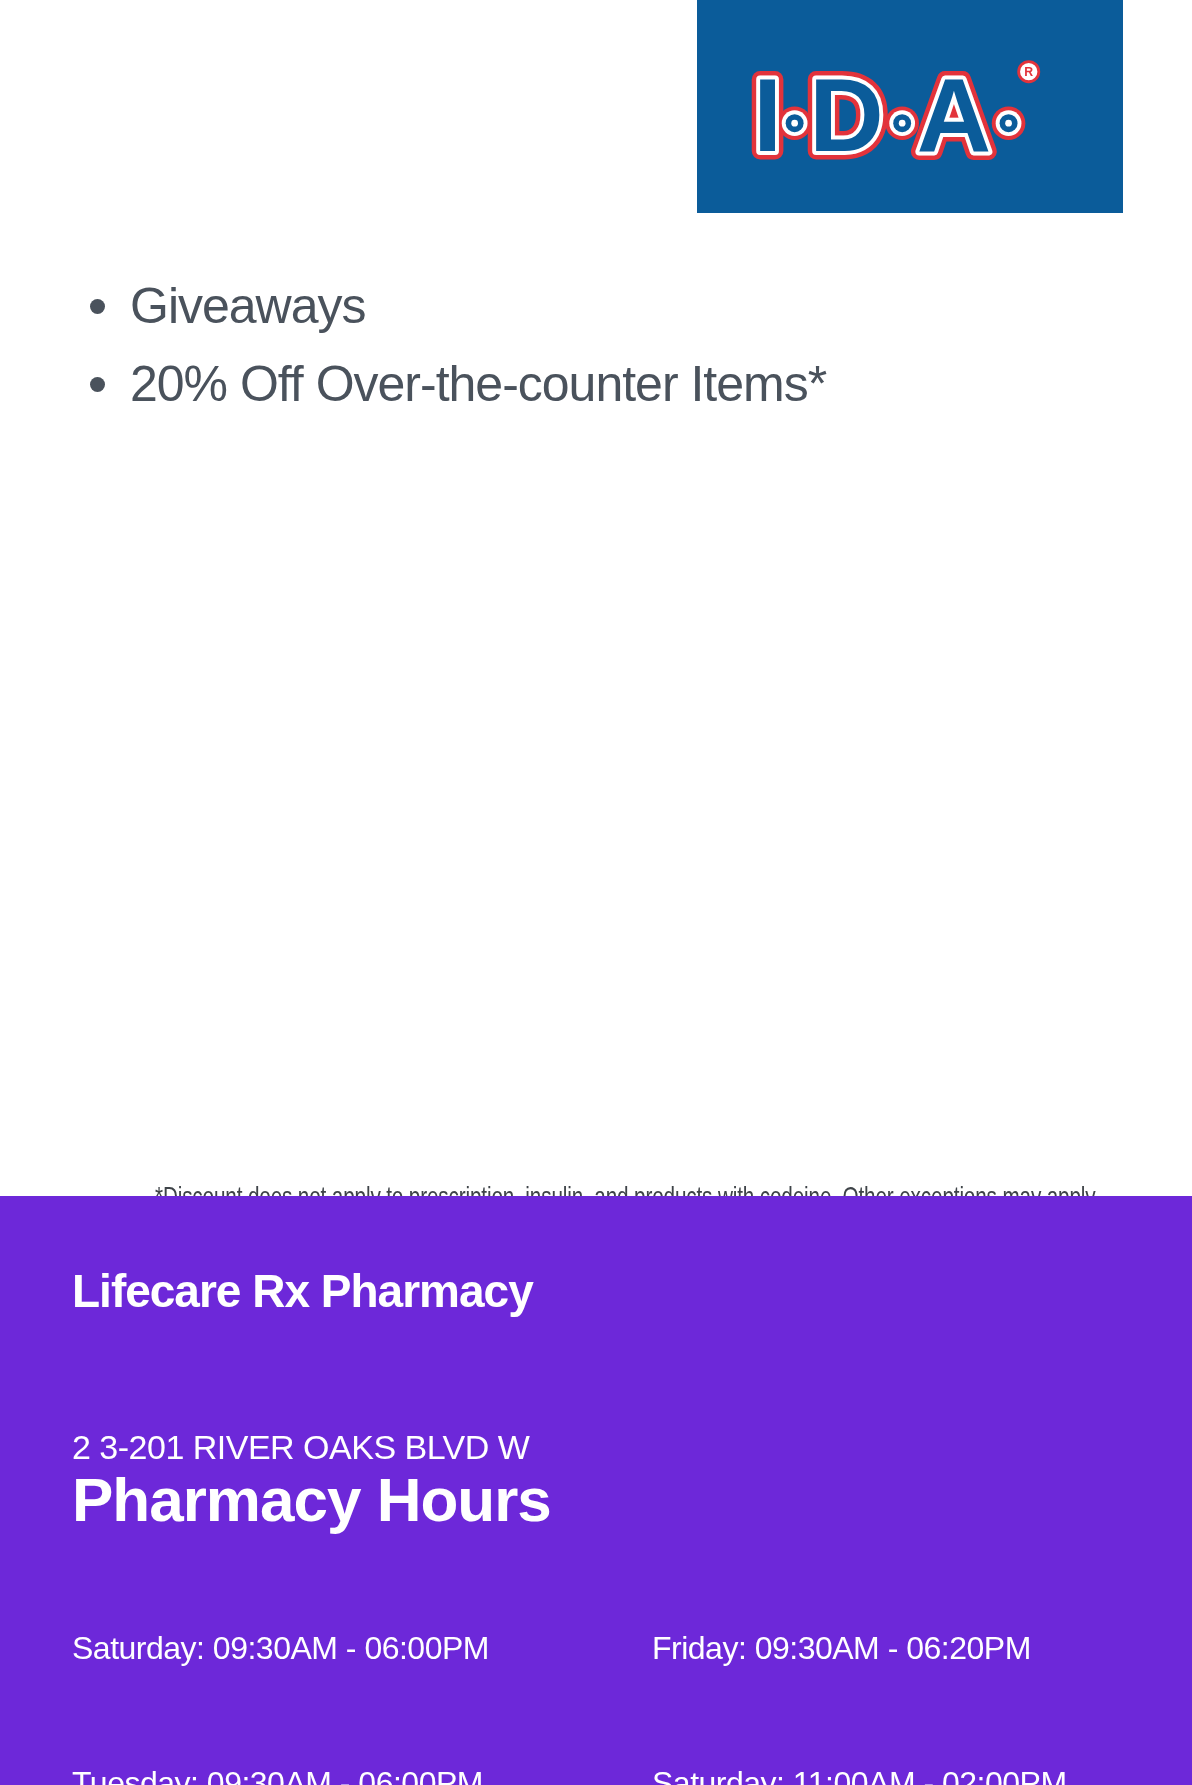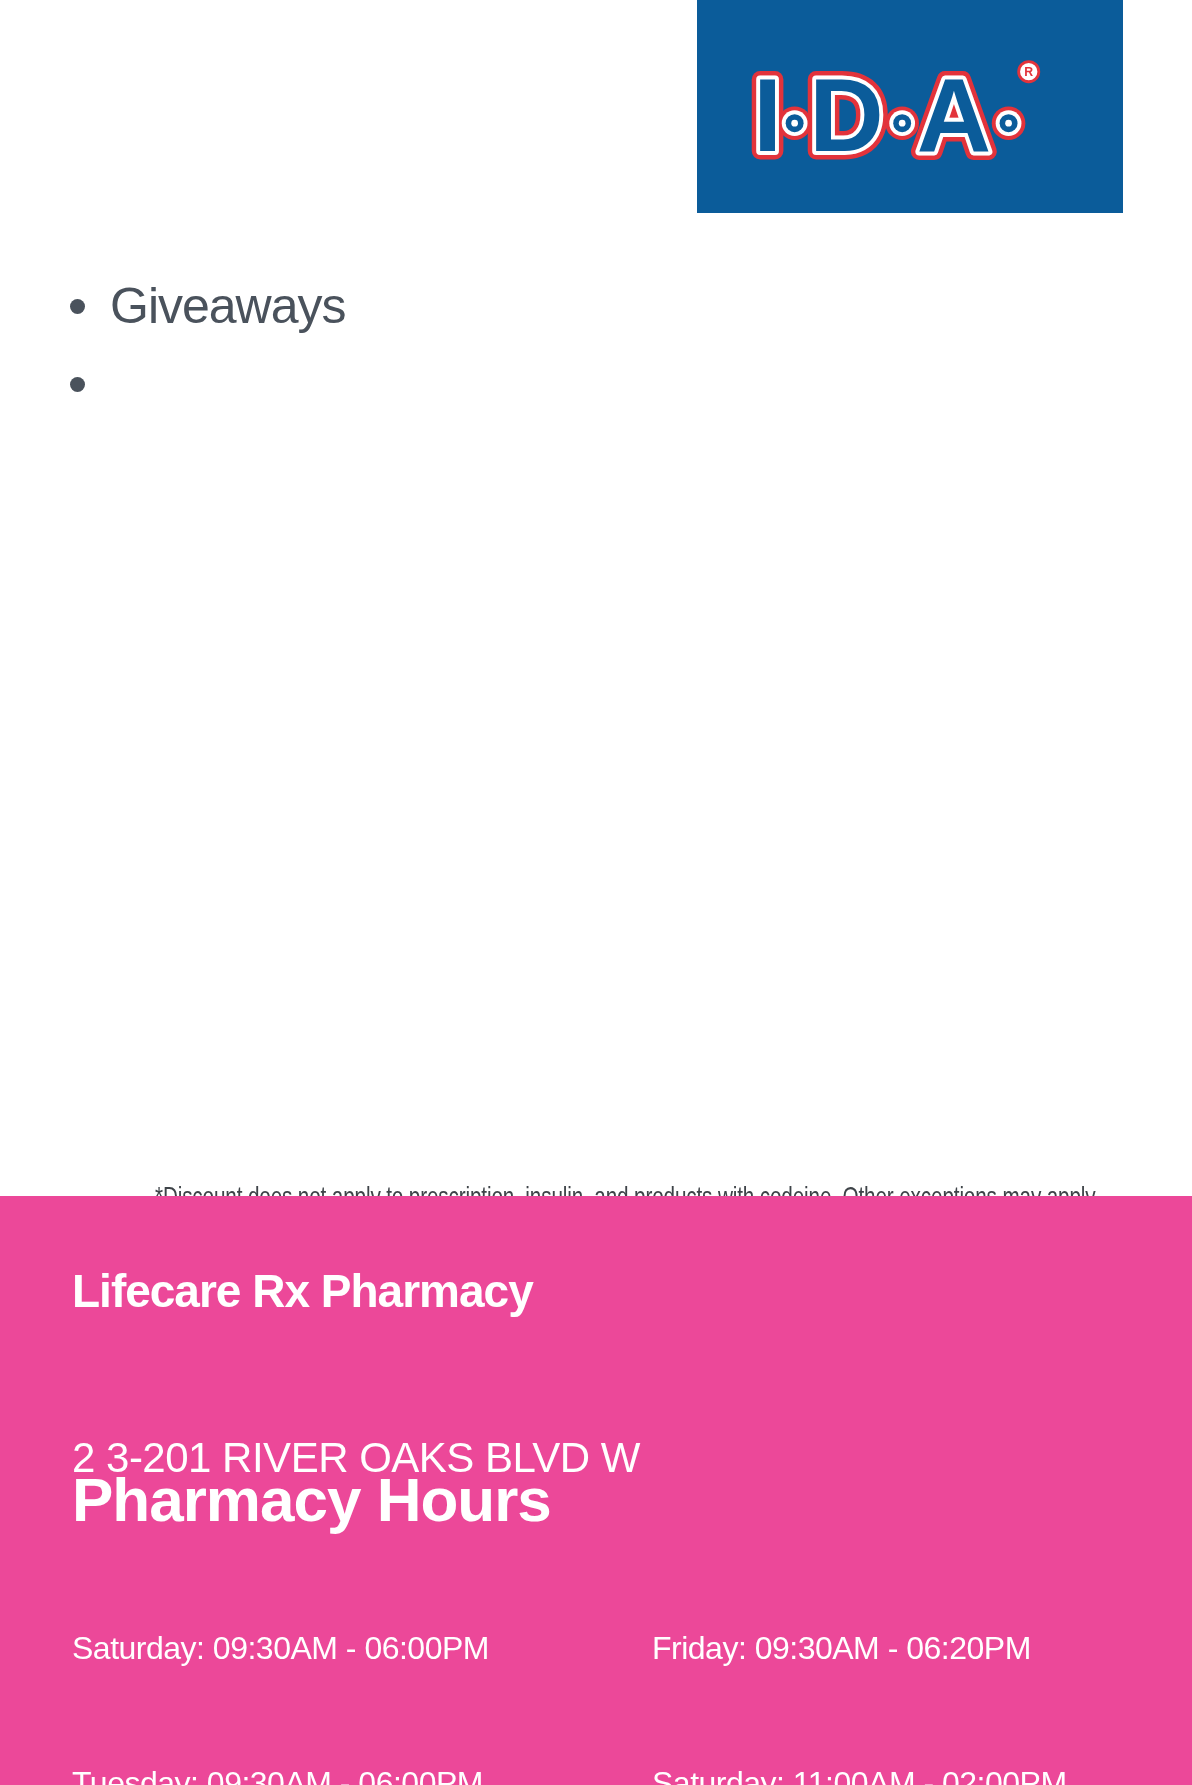--- a/index.html
+++ b/index.html
@@ -11,35 +11,35 @@
   
   .logo-box { position:absolute; left:697px; top:0; width:426px; height:213px; background:#0b5c9a; }
   .logo-svg { position:absolute; left:40px; top:56px; width:346px; height:112px; display:block; }
   .logo-letter { font-family:"Liberation Sans", sans-serif; font-weight:bold; font-size:92px; paint-order:stroke; }
   .lg-outer .logo-letter { stroke:#e2333b; stroke-width:15px; stroke-linejoin:round; fill:#ffffff; }
   .lg-mid   .logo-letter { stroke:#ffffff; stroke-width:7px;  stroke-linejoin:round; fill:#ffffff; }
   .lg-fill  .logo-letter { fill:#0b5c9a; }
   .reg-r { font-family:"Liberation Sans", sans-serif; font-weight:bold; font-size:11px; fill:#e2333b; }
 
   
-  .bullets { position:absolute; left:70px; top:267px; margin:0; padding:0; list-style:none;
+  .bullets { position:absolute; left:90px; top:267px; margin:0; padding:0; list-style:none;
              color:#4a525c; font-size:50px; letter-spacing:-1px; }
   .bullets li { display:flex; align-items:center; height:78px; white-space:pre; }
   .bullet-dot { width:15px; height:15px; border-radius:50%; background:#4a525c; margin-right:25px; flex:none; }
 
   
   .fine-print { position:absolute; left:0; top:1112px; width:1192px; text-align:center;
                 color:#3e4348; font-size:28px; line-height:34px; letter-spacing:-0.2px;
                 transform:scaleX(0.74); transform-origin:50% 0; white-space:pre; }
 
   
-  .footer { position:absolute; left:0; top:1196px; width:1192px; height:589px; background:#ec4899; color:#ffffff;text-decoration:underline; }
+  .footer { position:absolute; left:0; top:1196px; width:1192px; height:589px; background:#6d28d9; color:#ffffff;text-decoration:underline; }
   .pharmacy-name { position:absolute; left:72px; top:72px; font-size:46px; font-weight:bold;
                    line-height:46px; letter-spacing:-1px; white-space:pre; }
-  .address { position:absolute; left:72px; top:124px; font-size:42px; line-height:55px;
+  .address { position:absolute; left:72px; top:114px; font-size:34px; line-height:55px;
              letter-spacing:-0.5px; white-space:pre; }
   .hours-title { position:absolute; left:72px; top:280px; font-size:62px; font-weight:bold;
                  line-height:48px; letter-spacing:-1px; white-space:pre; }
   .hours-col { position:absolute; top:340px; font-size:32px; line-height:45px;
                letter-spacing:-0.5px; white-space:pre; }
   .hours-col.left  { left:72px; }
   .hours-col.right { left:652px; }
 </style>
 </head>
 <body>
@@ -86,20 +86,21 @@
     </svg>
   </div>
 
   <ul class="bullets">
     <li>
       <span class="bullet-dot"></span>
       <span>Giveaways</span>
     </li>
     <li>
       <span class="bullet-dot"></span>
+      <span>20% Off Over-the-counter Items*</span>
     </li>
   </ul>
 
   <div class="fine-print">
     <div>*Discount does not apply to prescription, insulin, and products with codeine. Other exceptions may apply,</div>
     <div>please contact pharmacy for more details. ® are registered trademarks of McKesson Canada Corporation.</div>
   </div>
 
   <div class="footer">
     <div class="pharmacy-name">Lifecare Rx Pharmacy</div>

